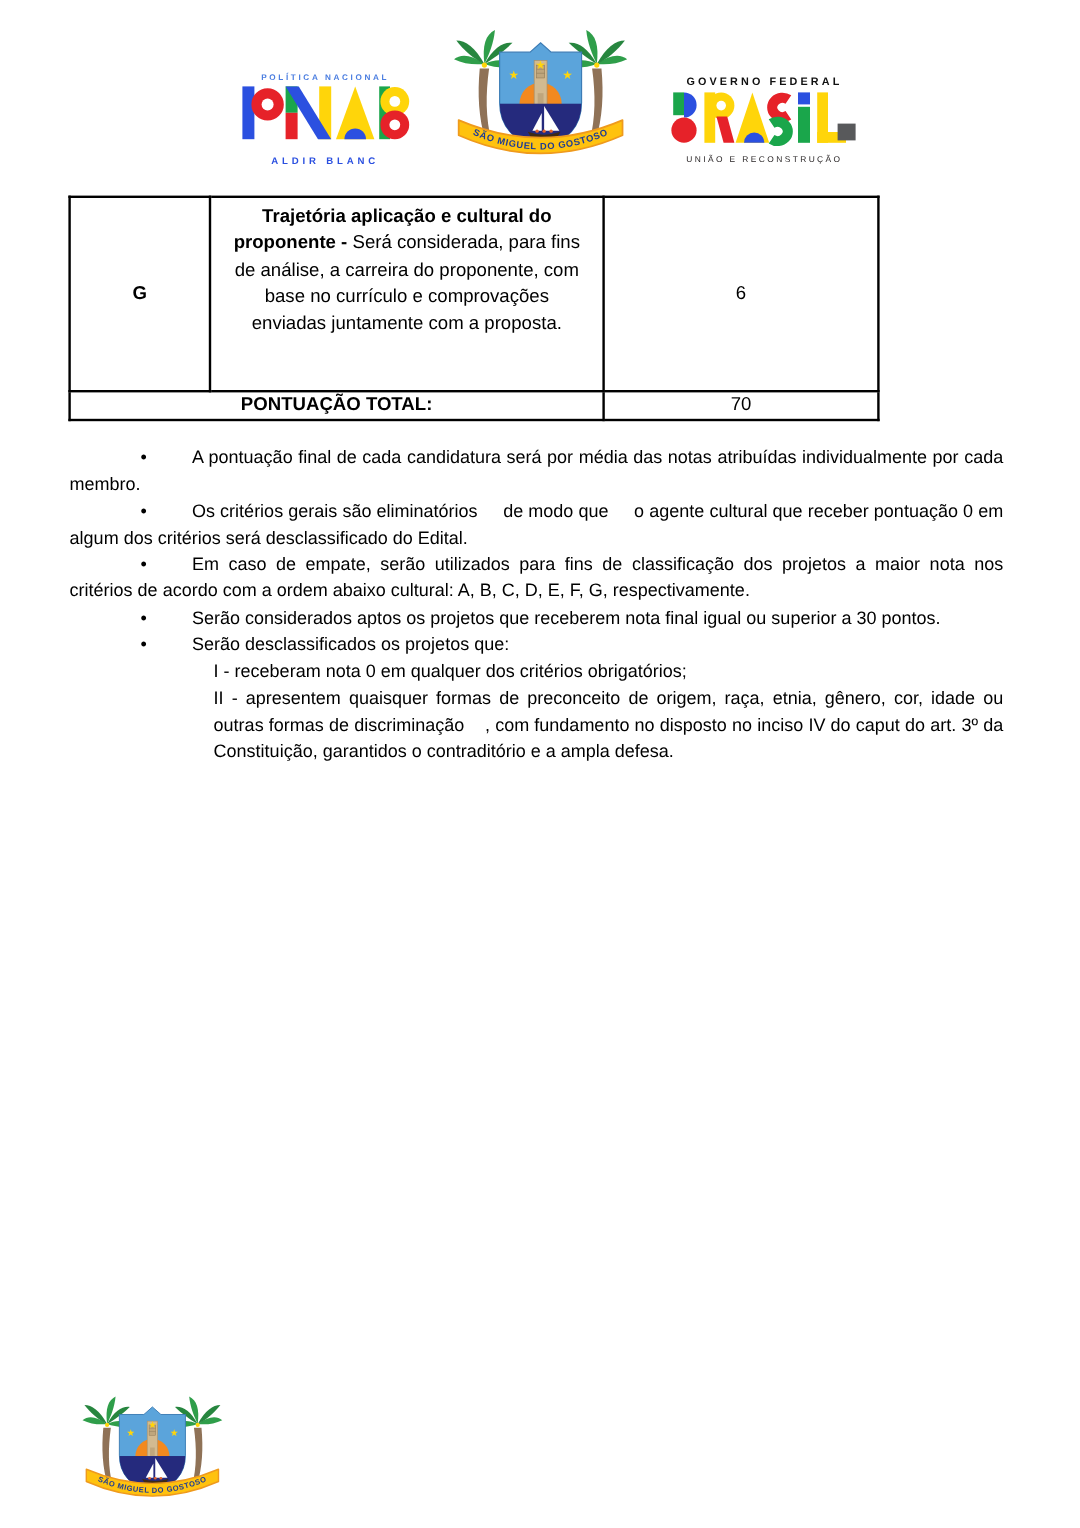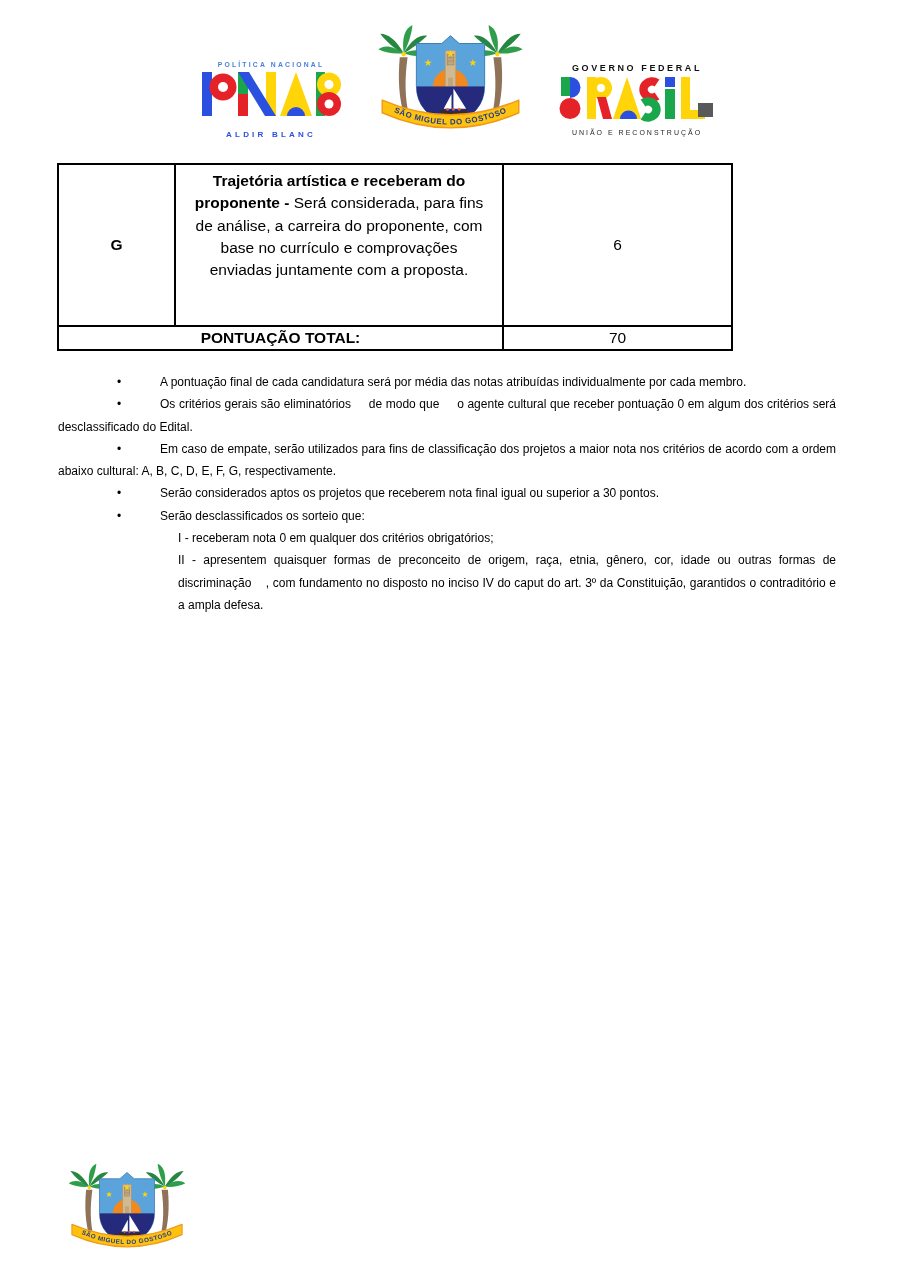--- a/index.html
+++ b/index.html
@@ -34,21 +34,21 @@
   .score-table .row-main{height:162px;}
   .score-table .row-total{height:23px;}
   .col-crit{width:115px;font-weight:bold;vertical-align:middle;}
   .col-desc{width:298px;vertical-align:top;padding:5px 14px 0 14px !important;}
   .col-desc .lead{font-weight:bold;}
   .col-pts{width:227px;vertical-align:middle;}
   .total-label{font-weight:bold;vertical-align:middle;}
   
   .bullets{
     position:absolute;left:58px;top:371px;width:778px;
-    font-size:12px;line-height:22.3px;
+    font-size:15px;line-height:22.3px;
     text-align:justify;
   }
   .bullets p{margin:0;}
   p.bullet{text-indent:59px;}
   .bdot{display:inline-block;width:43px;text-indent:0;}
   .subs{margin-left:120px;}
 </style>
 </head>
 <body>
 
@@ -176,36 +176,36 @@
         <rect x="141" y="42" width="15" height="14" fill="#58595b"></rect>
       </g>
       <text x="80" y="74" font-size="7" letter-spacing="2" fill="#231f20" text-anchor="middle">UNIÃO E RECONSTRUÇÃO</text>
     </svg>
   </div>
 
   <table class="score-table">
     <tbody>
         <tr class="row-main">
       <td class="col-crit">G</td>
-      <td class="col-desc"><span class="lead">Trajetória artística e receberam do proponente - </span><span>Será́ considerada, para fins de análise, a carreira do proponente, com base no currículo e comprovações enviadas juntamente com a proposta.</span></td>
+      <td class="col-desc"><span class="lead">Trajetória aplicação e cultural do proponente - </span><span>Será́ considerada, para fins de análise, a carreira do proponente, com base no currículo e comprovações enviadas juntamente com a proposta.</span></td>
       <td class="col-pts">6</td>
     </tr>
     <tr class="row-total">
       <td class="total-label" colspan="2">PONTUAÇÃO TOTAL:</td>
       <td class="col-pts">70</td>
     </tr>
   </tbody>
     </table>
 
   <div class="bullets">
     <p class="bullet"><span class="bdot">•</span><span>A pontuação final de cada candidatura será por média das notas atribuídas individualmente por cada membro.</span></p>
     <p class="bullet"><span class="bdot">•</span><span>Os critérios gerais são eliminatórios &nbsp;&nbsp;&nbsp; de modo que &nbsp;&nbsp;&nbsp; o agente cultural que receber pontuação 0 em algum dos critérios será desclassificado do Edital.</span></p>
     <p class="bullet"><span class="bdot">•</span><span>Em caso de empate, serão utilizados para fins de classificação dos projetos a maior nota nos critérios de acordo com a ordem abaixo cultural: A, B, C, D, E, F, G, respectivamente.</span></p>
     <p class="bullet"><span class="bdot">•</span><span>Serão considerados aptos os projetos que receberem nota final igual ou superior a 30 pontos.</span></p>
-    <p class="bullet"><span class="bdot">•</span><span>Serão desclassificados os sorteio que:</span></p>
+    <p class="bullet"><span class="bdot">•</span><span>Serão desclassificados os projetos que:</span></p>
     <div class="subs">
       <p>I - receberam nota 0 em qualquer dos critérios obrigatórios;</p>
       <p>II - apresentem quaisquer formas de preconceito de origem, raça, etnia, gênero, cor, idade ou outras formas de discriminação &nbsp;&nbsp; , com fundamento no disposto no inciso IV do caput do art. 3º da Constituição, garantidos o contraditório e a ampla defesa.</p>
     </div>
   </div>
 
   <div class="logo-footer-crest">
     <svg viewBox="0 0 150 122" width="118" height="96">
       <use href="#crest-sym"></use>
     </svg>

